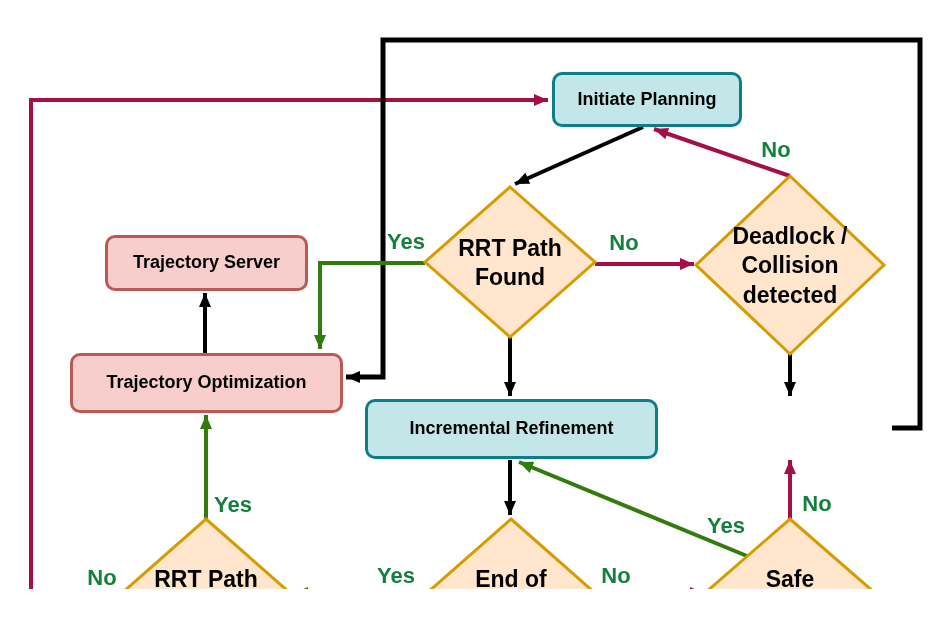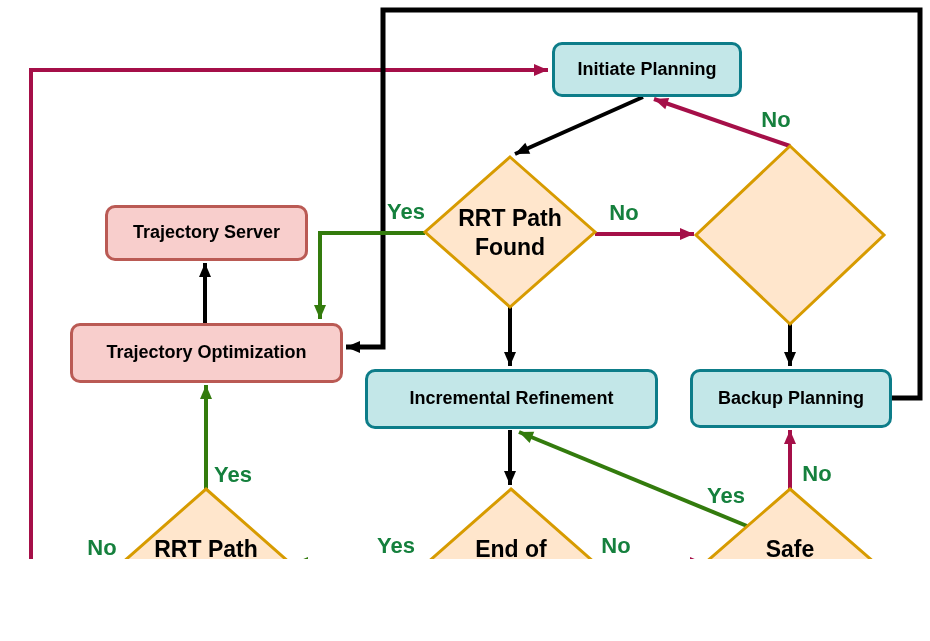--- a/index.html
+++ b/index.html
@@ -7,20 +7,21 @@
     padding: 0;
     background: #ffffff;
     font-family: "Liberation Sans", sans-serif;
   }
   .canvas {
     position: relative;
     width: 930px;
     height: 559px;
     background: #ffffff;
     overflow: hidden;
+    margin-top: 30px;
   }
   .edges-layer {
     position: absolute;
     left: 0;
     top: 0;
     width: 930px;
     height: 641px;
   }
   .node {
     position: absolute;
@@ -111,26 +112,26 @@
   </div>
 
   <div class="node pink" style="left:70px; top:323px; width:273px; height:60px;">
     <span>Trajectory Optimization</span>
   </div>
 
   <div class="node teal" style="left:365px; top:369px; width:293px; height:60px;">
     <span>Incremental Refinement</span>
   </div>
 
-  <div class="node teal" style="left:690px; top:369px; width:202px; height:59px;">
-    <span>Backup Planning</span>
-  </div>
 
   <div class="diamond-label" style="left:510px; top:233px;">RRT Path
 Found</div>
+  <div class="diamond-label" style="left:790px; top:236px;">Deadlock /
+Collision
+detected</div>
   <div class="diamond-label" style="left:511px; top:564px;">End of
 Horizon</div>
   <div class="diamond-label" style="left:790px; top:564px;">Safe
 Refinement</div>
   <div class="diamond-label" style="left:206px; top:564px;">RRT Path
 Found</div>
 
   <div class="edge-label" style="left:406px; top:212px;">Yes</div>
   <div class="edge-label" style="left:624px; top:213px;">No</div>
   <div class="edge-label" style="left:776px; top:120px;">No</div>

